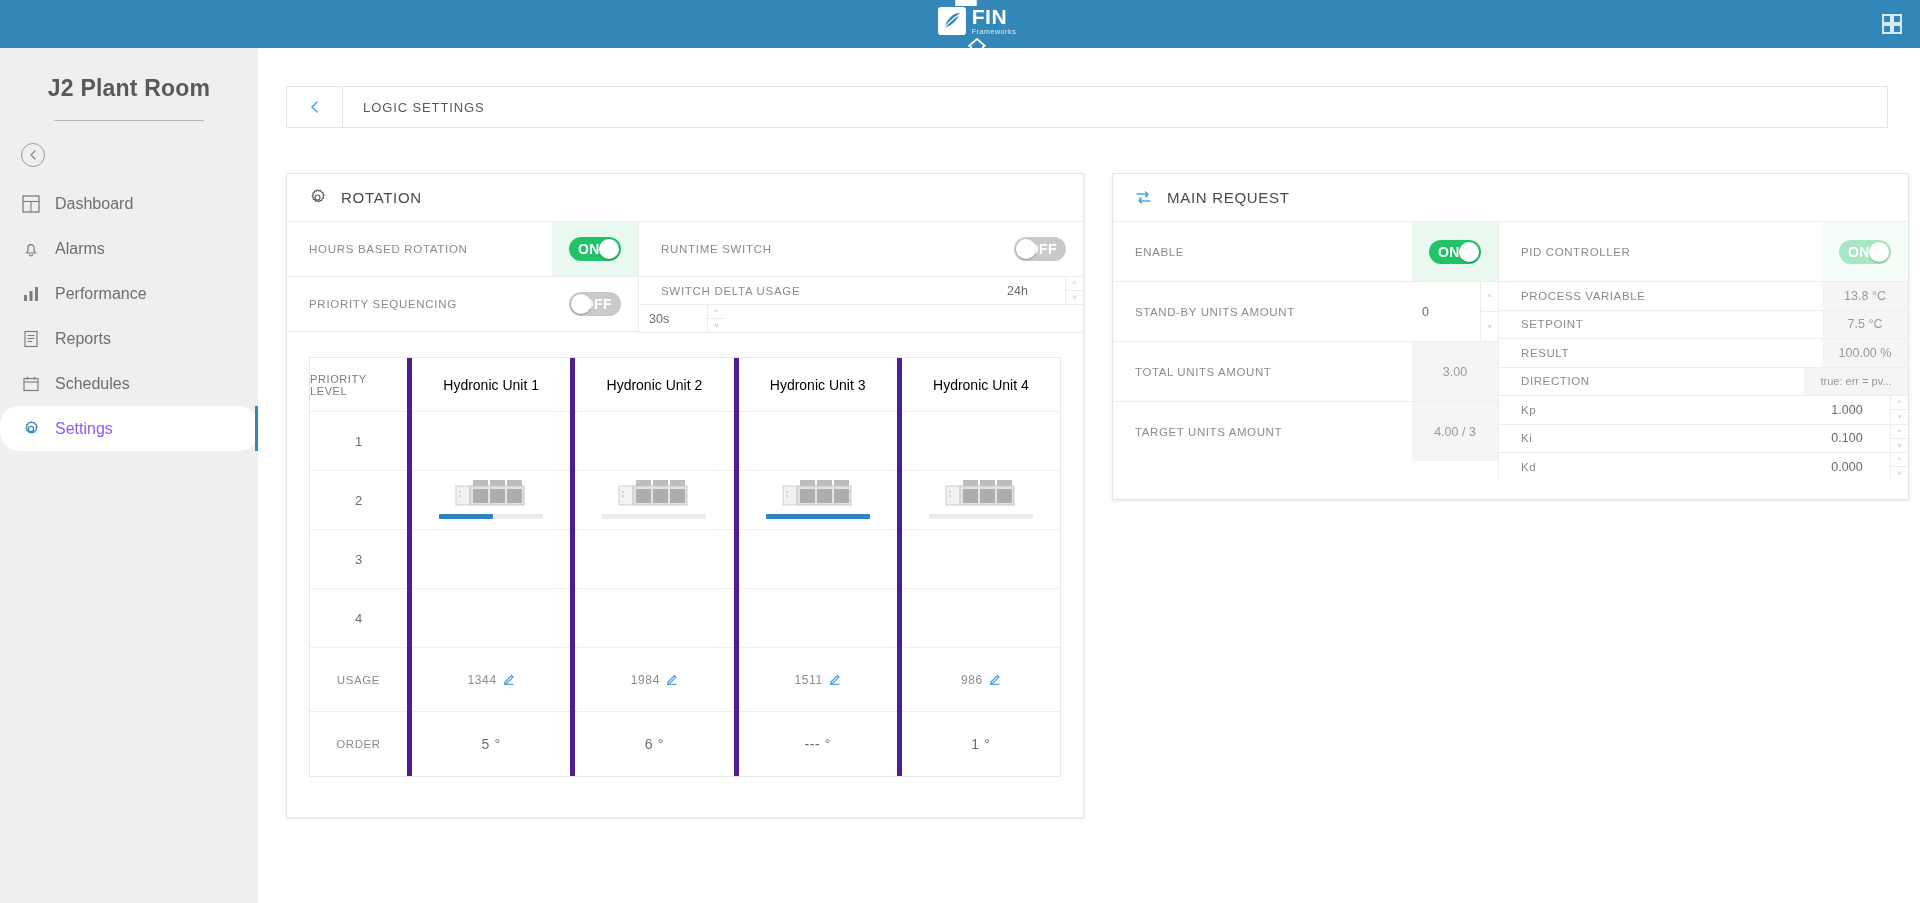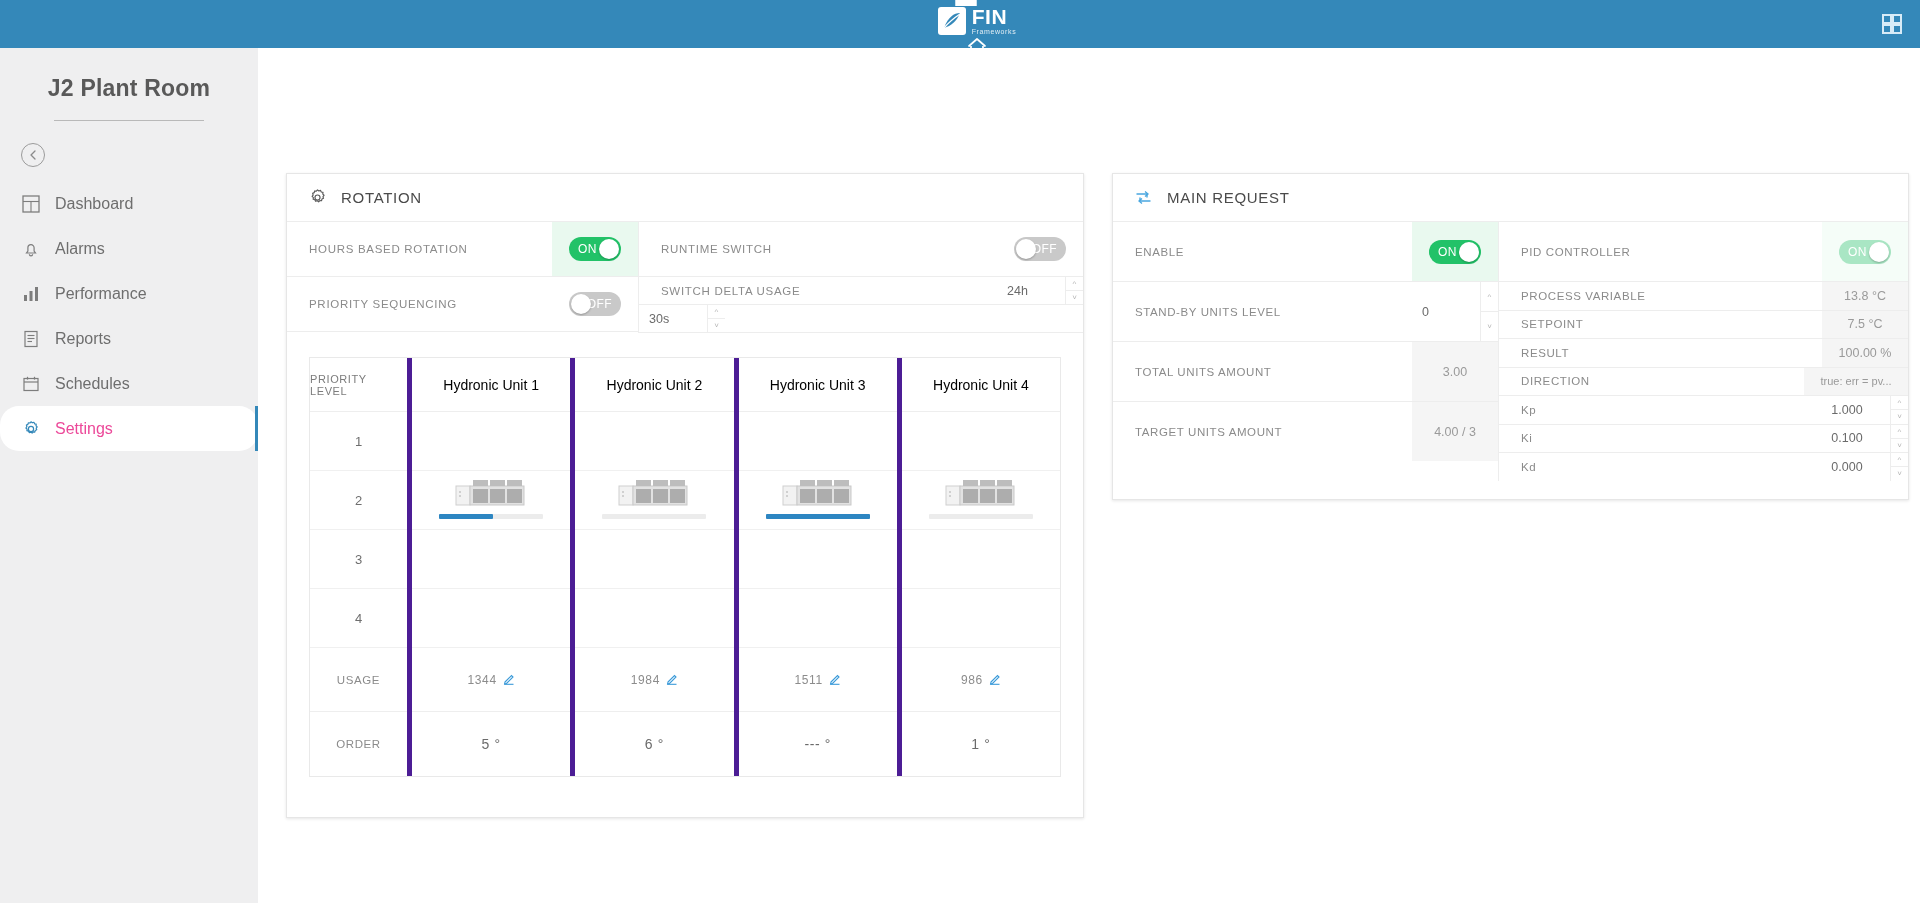--- a/index.html
+++ b/index.html
@@ -46,21 +46,21 @@
     margin: 22px 0 0 21px; display: flex; align-items: center; justify-content: center;
     cursor: pointer;
   }
   .nav { margin-top: 14px; }
   .nav-item {
     height: 45px; display: flex; align-items: center; padding-left: 21px;
     color: #6e6e6e; font-size: 16px; cursor: pointer; position: relative;
   }
   .nav-item .ico { width: 20px; height: 20px; margin-right: 14px; display: flex;
     align-items: center; justify-content: center; flex: 0 0 20px; }
-  .nav-item.active { background: #ffffff; color: #ec4899; border-radius: 19px; }
+  .nav-item.active { background: #ffffff; color: #8b5cf6; border-radius: 19px; }
   .nav-item.active::after {
     content: ""; position: absolute; right: 0; top: 0; width: 3px; height: 100%;
     background: #3488b9;
   }
 
   
   .content {
     position: absolute; left: 258px; top: 48px; width: 1662px; height: 855px;
     background: #ffffff;
   }
@@ -99,21 +99,21 @@
   .sval.hl { background: #e9f9ef; }
 
   .toggle {
     width: 52px; height: 24px; border-radius: 12px; position: relative;
     display: flex; align-items: center; cursor: pointer;
   }
   .toggle .knob {
     position: absolute; width: 20px; height: 20px; border-radius: 50%;
     background: #ffffff; top: 2px; box-shadow: 0 1px 2px rgba(0,0,0,.25);
   }
-  .toggle .tlab { position: absolute; font-size: 12px; font-weight: normal; color: #ffffff; letter-spacing: .4px; }
+  .toggle .tlab { position: absolute; font-size: 14px; font-weight: bold; color: #ffffff; letter-spacing: .4px; }
   .toggle.on { background: #22c268; }
   .toggle.on .knob { right: 2px; }
   .toggle.on .tlab { left: 9px; }
   .toggle.on.faded { background: #a9e6c4; }
   .toggle.off { background: #c9c9c9; }
   .toggle.off .knob { left: 2px; }
   .toggle.off .tlab { right: 9px; }
 
   .divline { height: 1px; background: #ededed; }
 
@@ -295,20 +295,28 @@
           </svg>
         </span>
         <span>Settings</span>
       </div>
 
     </div>
   </div>
 
   <div class="content">
 
+    <div class="breadcrumb-bar">
+      <div class="bc-back">
+        <svg width="18" height="18" viewBox="0 0 18 18">
+          <path d="M11 4 L6 9 L11 14" stroke="#49a7e0" stroke-width="1.6" fill="none" stroke-linecap="round" stroke-linejoin="round"></path>
+        </svg>
+      </div>
+      <div class="bc-title">LOGIC SETTINGS</div>
+    </div>
 
     <div class="card card-rot">
       <div class="card-head">
         <span class="chead-ico">
           <svg width="19" height="19" viewBox="0 0 18 18">
             <path d="M9 1.8 l1.3 1.0 1.6-.5 .7 1.5 1.6 .4 -.2 1.6 1.2 1.1 -1.0 1.3 .5 1.6 -1.5 .7 -.4 1.6 -1.6-.2 -1.1 1.2 -1.3-1.0 -1.6 .5 -.7-1.5 -1.6-.4 .2-1.6 -1.2-1.1 1.0-1.3 -.5-1.6 1.5-.7 .4-1.6 1.6 .2 Z" fill="none" stroke="#5a5a5a" stroke-width="1.1" stroke-linejoin="round"></path>
             <circle cx="9" cy="9" r="2.4" fill="none" stroke="#5a5a5a" stroke-width="1.1"></circle>
           </svg>
         </span>
         <span class="chead-txt">ROTATION</span>
@@ -561,21 +569,21 @@
             <div class="rlabel">ENABLE</div>
             <div class="rval hl">
               <div class="toggle on">
                 <span class="tlab">ON</span>
                 <span class="knob"></span>
               </div>
             </div>
           </div>
           <div class="divline"></div>
           <div class="rrow tall">
-            <div class="rlabel">STAND-BY UNITS LEVEL</div>
+            <div class="rlabel">STAND-BY UNITS AMOUNT</div>
             <div class="rval">
               <div class="numfield">
                 <span class="numval">0</span>
                 <span class="spinner">
                   <div>^</div>
                   <div>˅</div>
                 </span>
               </div>
             </div>
           </div>

